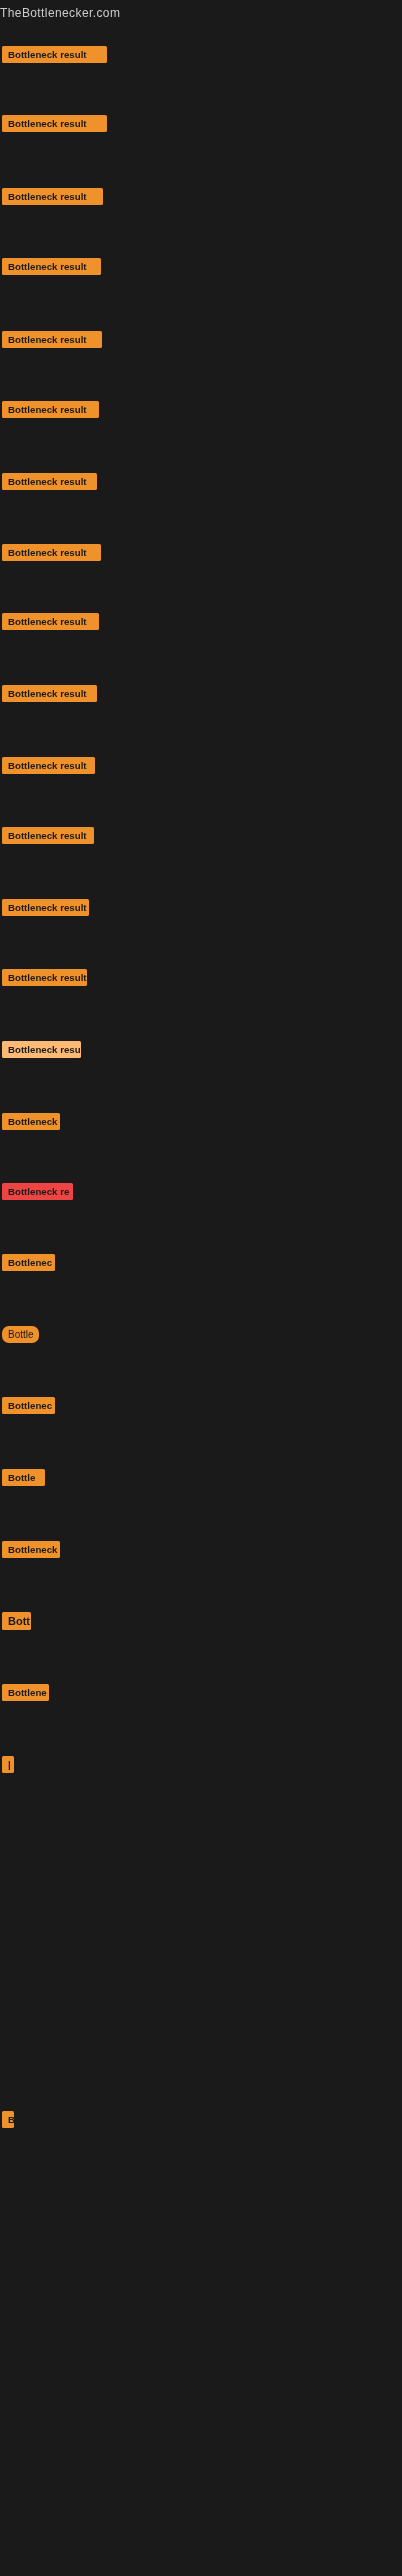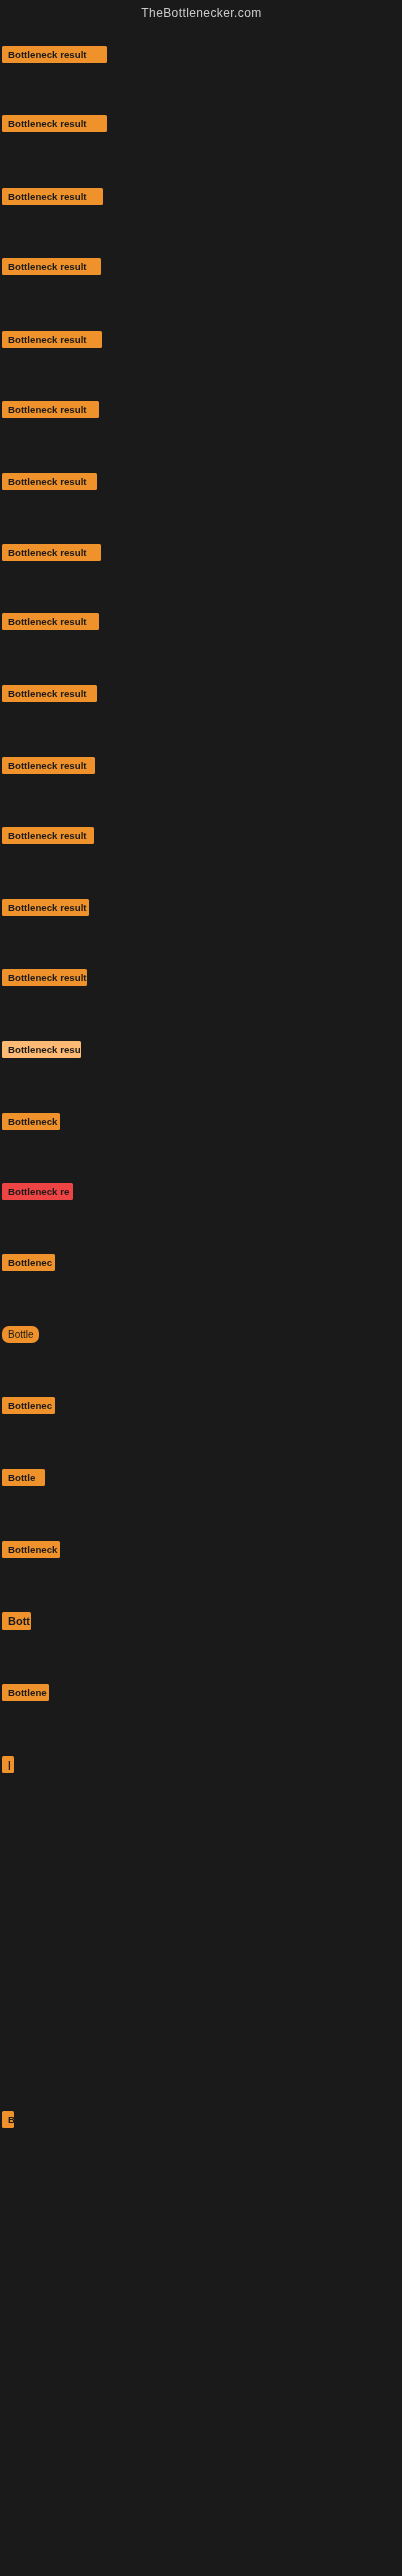--- a/index.html
+++ b/index.html
@@ -8,21 +8,20 @@
       box-sizing: border-box;
     }
     body {
       background-color: #1a1a1a;
       width: 403px;
       min-height: 2576px;
       font-family: Arial, sans-serif;
       position: relative;
     }
     .site-title {
-      text-align: center;
       color: #cccccc;
       font-size: 12px;
       padding: 6.4px 0 3.2px 0;
       letter-spacing: 0.4px;
     }
   </style>
 </head>
 <body>
 
 <div style="width:403px; min-height:2576px; background:#1a1a1a; position:relative;">

